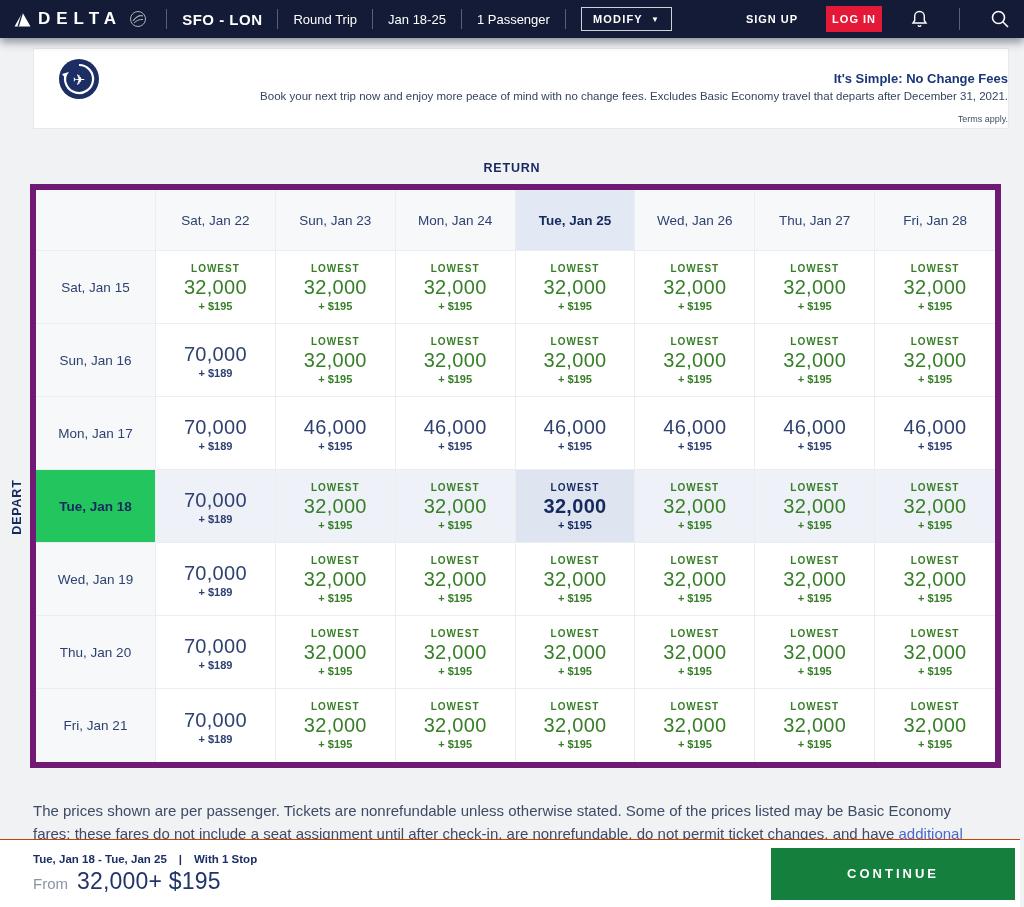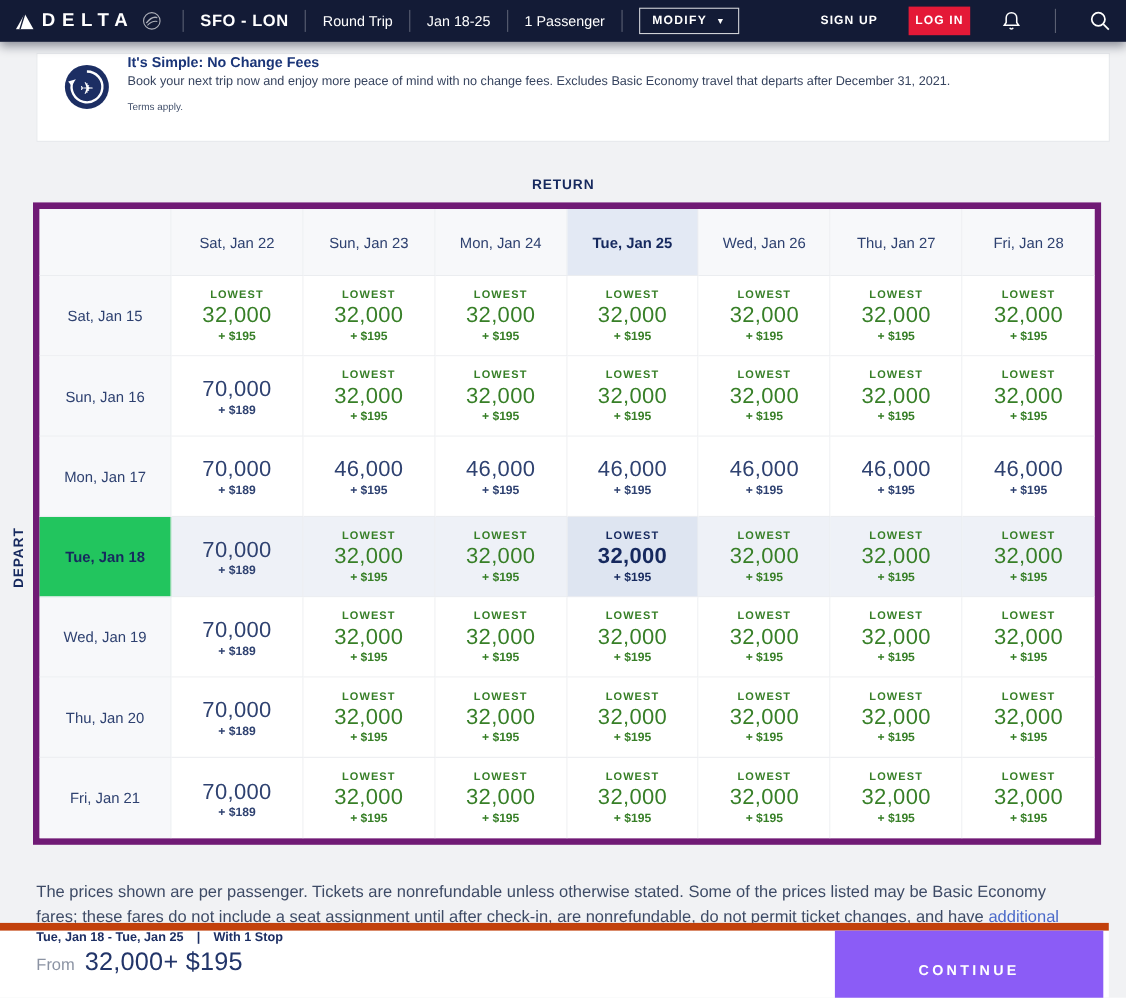--- a/index.html
+++ b/index.html
@@ -48,21 +48,21 @@
 
   
   .banner {
     margin: 10px 15px 0 33px;
     height: 81px;
     background: #fff;
     border: 1px solid #e6e8eb;
     position: relative;
   }
   .banner-icon { position: absolute; left: 24px; top: 9px; }
-  .banner-text { margin-left: 82px; padding-top: 0; }
+  .banner-text { margin-left: 64px; padding-top: 22px; text-align: right; }
   .banner-title { color: #1a3578; font-size: 13px; font-weight: bold; margin-bottom: 4px; }
   .banner-body { color: #37445f; font-size: 11.5px; }
   .banner-terms { display: inline-block; color: #42506b; font-size: 9px; margin-top: 12px; cursor: pointer; }
 
   
   .return-label {
     text-align: center; margin-top: 32px;
     color: #16295e; font-size: 12.5px; font-weight: bold; letter-spacing: .8px;
   }
   .depart-label {
@@ -103,36 +103,36 @@
 
   
   .disclaimer {
     margin: 31px 34px 0 33px;
     font-size: 15px; color: #3e4b66; line-height: 1.55;
   }
   .disclaimer a { color: #4a69c9; text-decoration: none; cursor: pointer; }
 
   
   .footer-bar {
-    position: absolute; left: 0; right: 16px; bottom: 0; height: 68px;
-    background: #fff; border-top: 7px solid #c2410c;
-    display: flex; align-items: flex-start;
+    position: absolute; left: 0; right: 4px; bottom: 0; height: 68px;
+    background: #fff; border-top: 1px solid #c2410c;
+    display: flex; align-items: center;
     padding: 0 5px 0 33px;
   }
   .summary-line1 {
     font-size: 11.5px; font-weight: bold; color: #1c2e63;
     display: flex; align-items: center; margin-bottom: 3px;
   }
   .summary-pipe { margin: 0 12px; }
   .summary-line2 { display: flex; align-items: baseline; }
   .from-label { font-size: 15px; color: #8b93a3; margin-right: 9px; }
   .footer-price { font-size: 23px; color: #223569; letter-spacing: .2px; }
   .continue-btn {
-    margin-left: auto; width: 244px; height: 70px;
-    background: #8b5cf6; color: #fff; border: none; cursor: pointer;
+    margin-left: auto; width: 244px; height: 52px;
+    background: #15803d; color: #fff; border: none; cursor: pointer;
     font-family: inherit; font-size: 13px; font-weight: bold; letter-spacing: 3px;
   }
 </style>
 </head>
 <body>
 
 <header class="navbar">
   <div class="brand">
     <span style="display:flex;">
       <svg width="17" height="15" viewBox="0 0 17 15">

